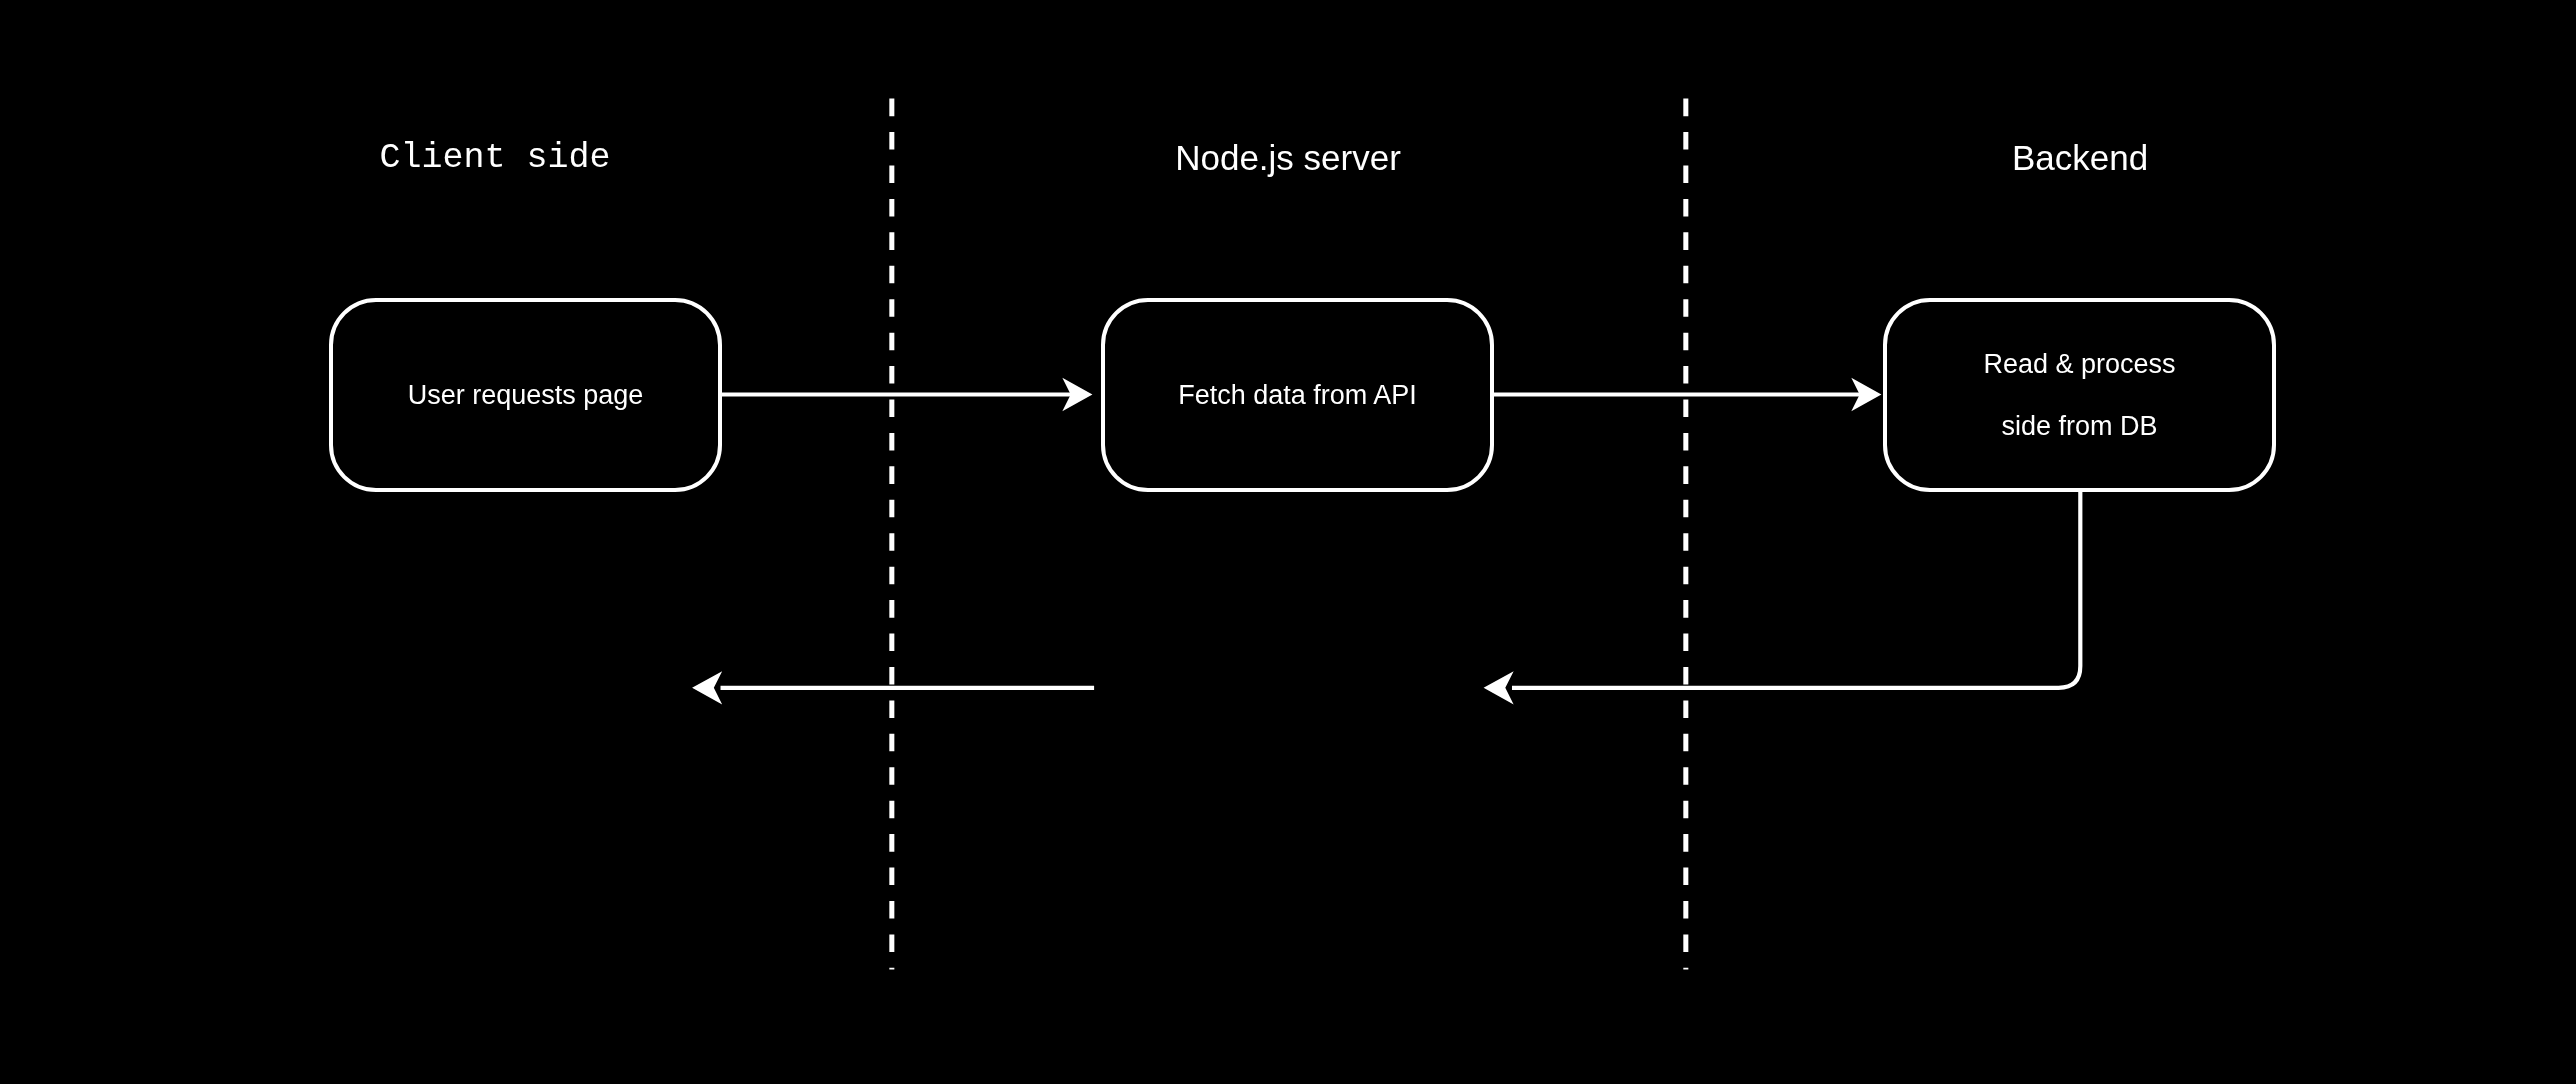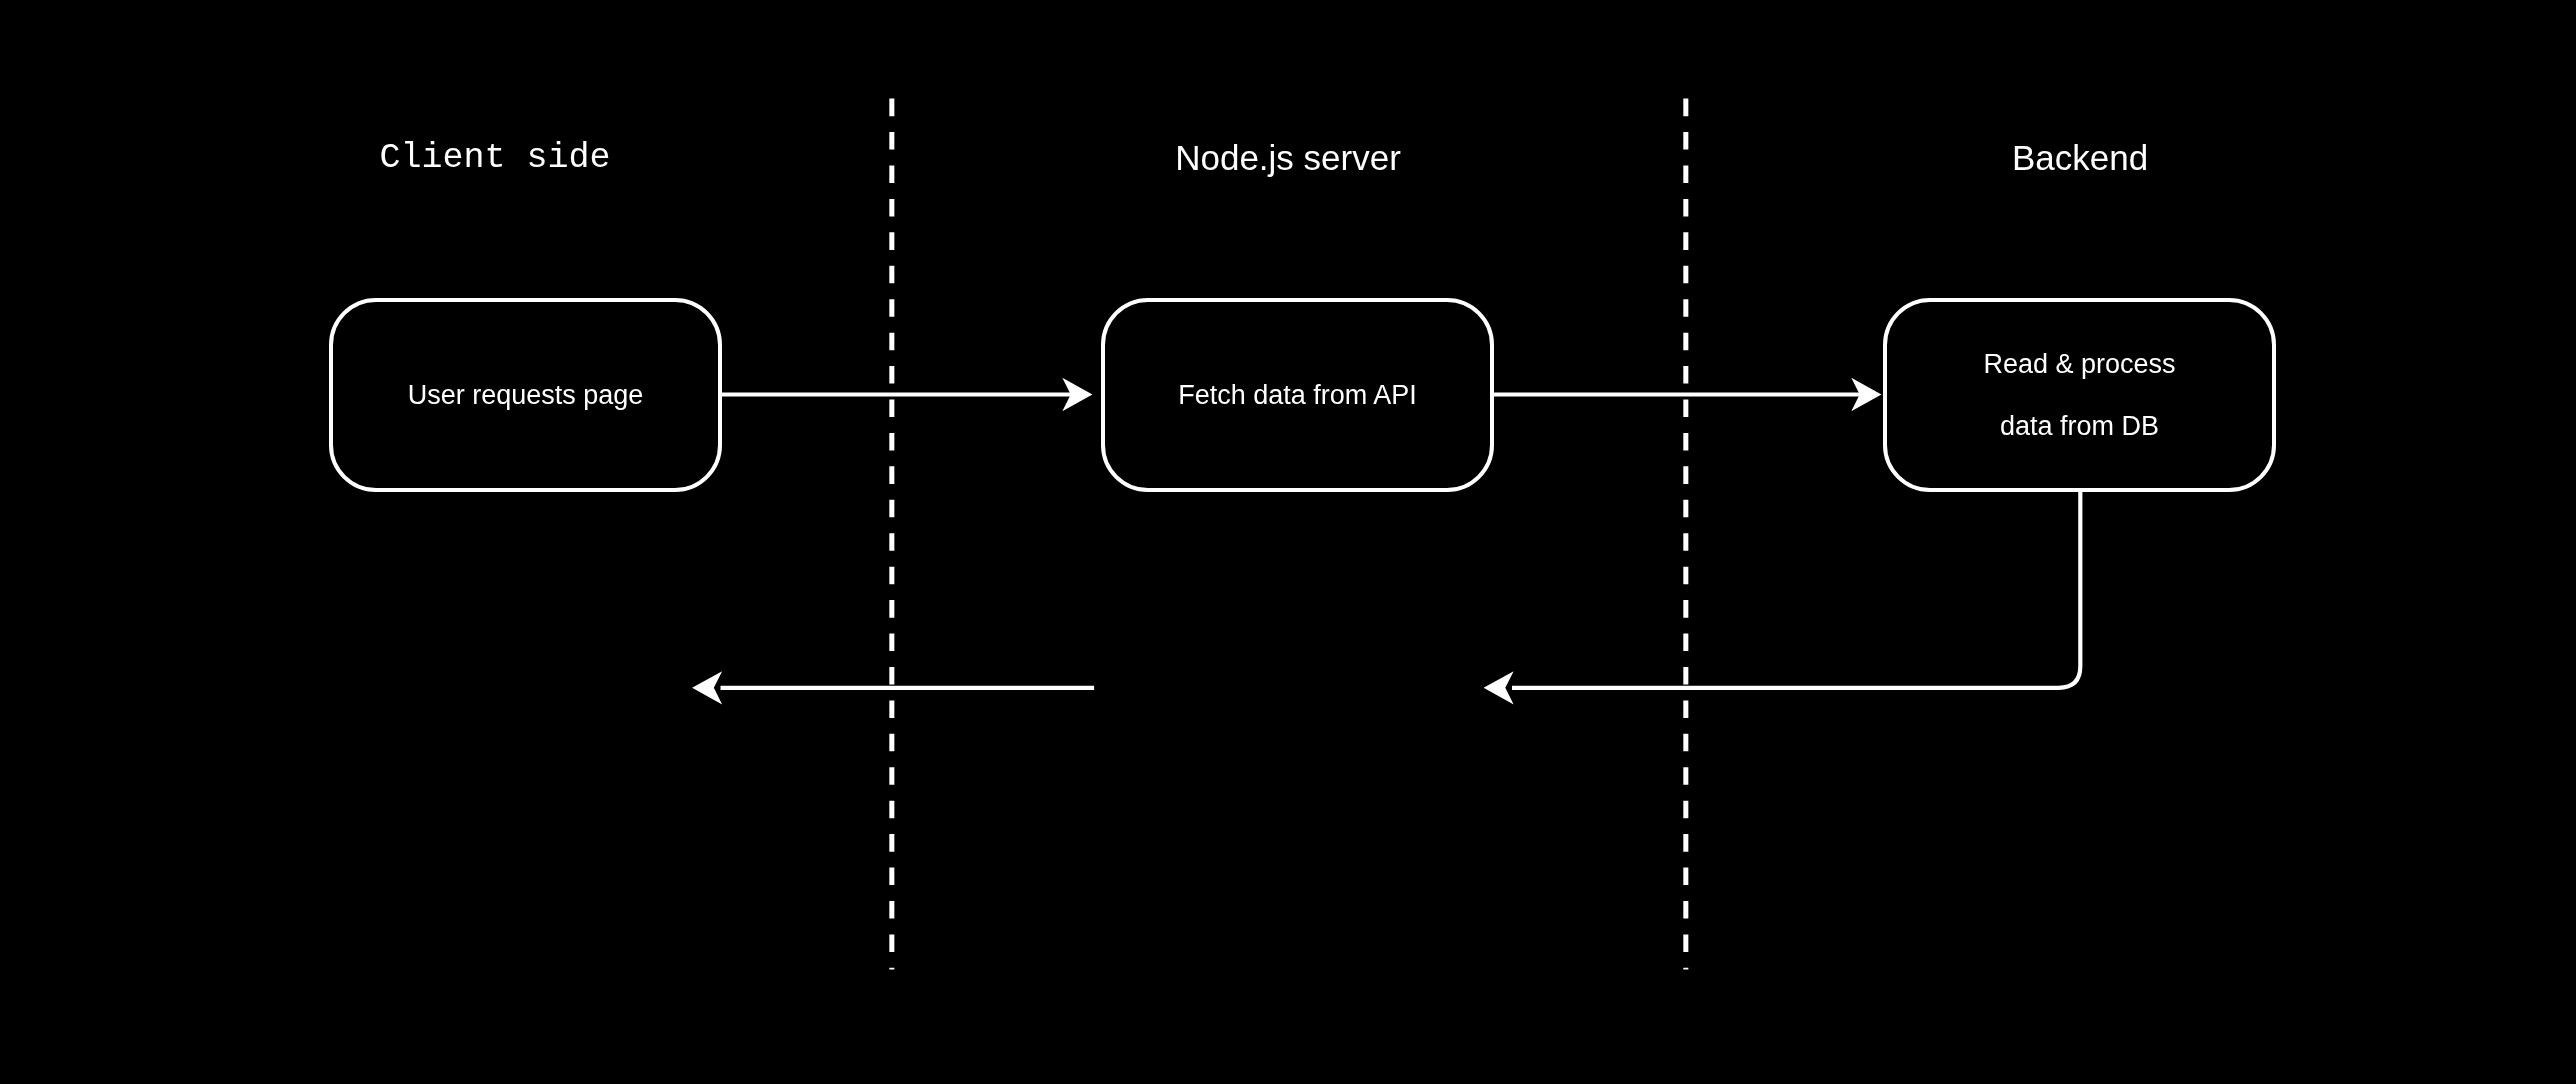--- a/index.html
+++ b/index.html
@@ -106,19 +106,19 @@
     <div class="node-line"></div>
   </div>
 
   <div class="node node-2">
     <div class="node-line">Fetch data from API</div>
     <div class="node-line"></div>
   </div>
 
   <div class="node node-3">
     <div class="node-line">Read &amp; process</div>
-    <div class="node-line">data from DB</div>
+    <div class="node-line">side from DB</div>
   </div>
 
 
 
 </div>
 
 
 </body></html>

